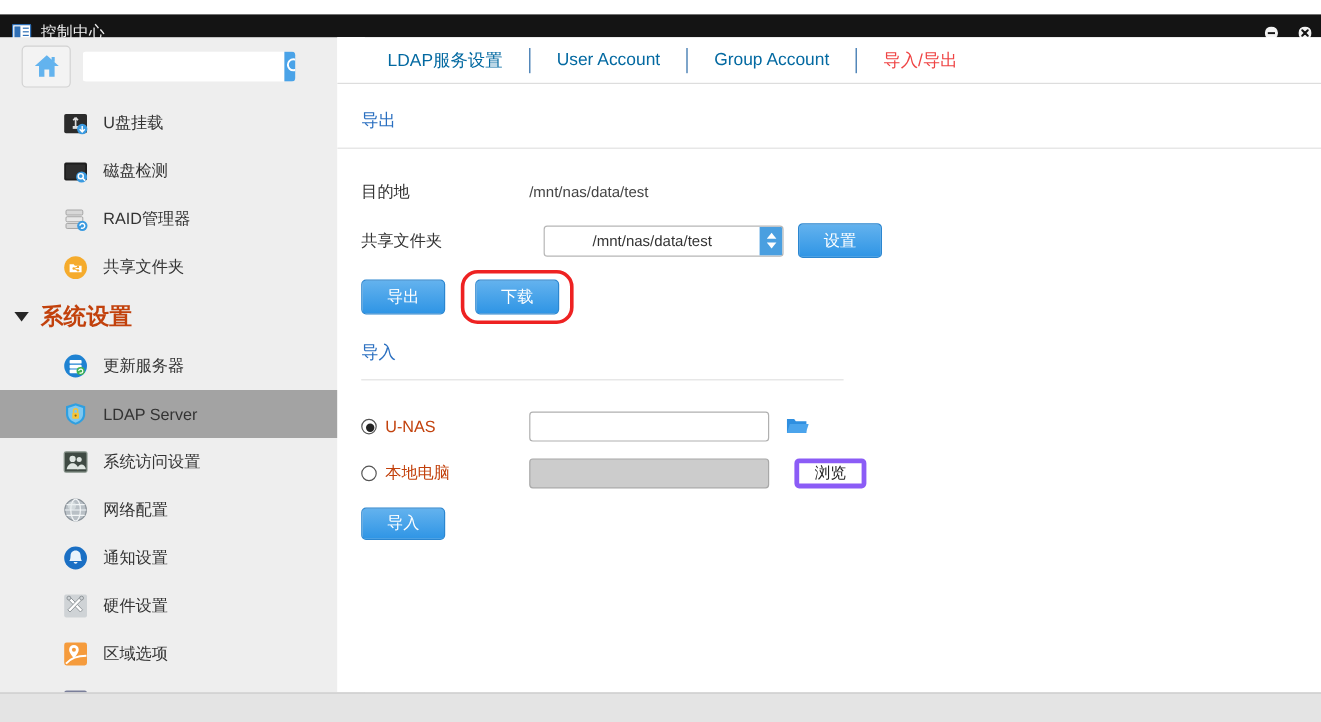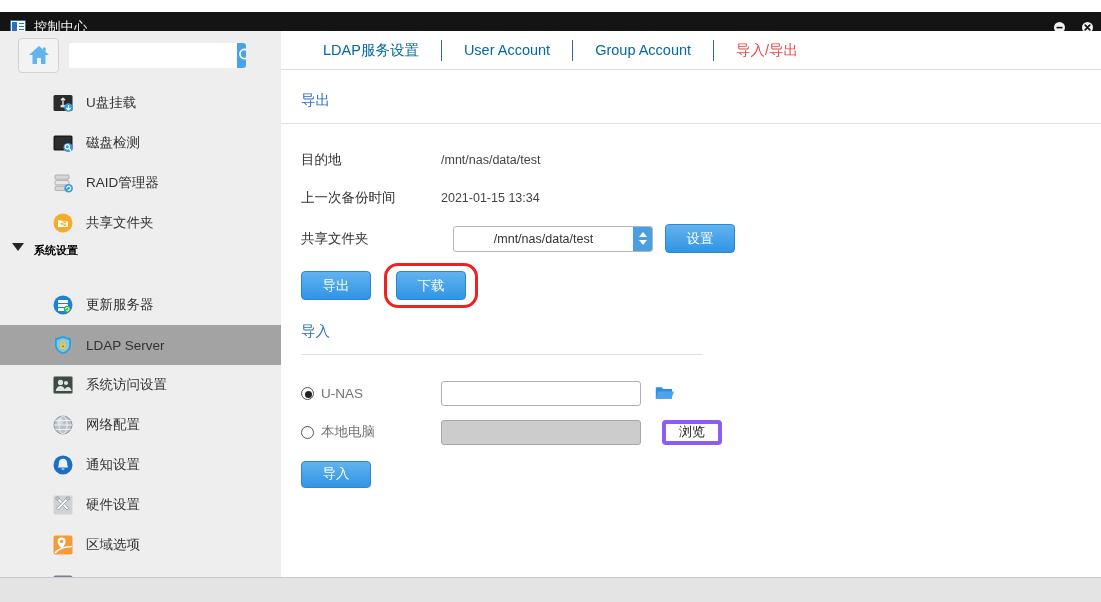--- a/index.html
+++ b/index.html
@@ -125,26 +125,26 @@
   .nav-item.selected {
     background: #a3a3a3;
   }
   .nav-item .ico {
     width: 22px; height: 22px;
     flex: 0 0 auto;
     display: block;
   }
   .nav-group {
     height: 42px;
-    display: flex; align-items: flex-start;
+    display: flex; align-items: center;
     padding-left: 8px;
     gap: 10px;
     font-weight: bold;
-    font-size: 11px;
-    color: #000000;
+    font-size: 19px;
+    color: #c2410c;
     cursor: pointer;
   }
   .caret {
     width: 0; height: 0;
     border-left: 6px solid transparent;
     border-right: 6px solid transparent;
     border-top: 8px solid #262626;
     margin-left: 4px;
   }
 
@@ -276,21 +276,21 @@
     outline: none;
     font-family: inherit;
   }
   .txt-input.disabled {
     background: #cccccc;
     border-color: #a8a8a8;
   }
 
   .radio {
     display: inline-flex; align-items: center; gap: 7px;
-    font-size: 13.5px; color: #737373;
+    font-size: 13.5px; color: #c2410c;
     cursor: pointer;
   }
   .radio-dot {
     width: 13px; height: 13px;
     border: 1px solid #555555;
     border-radius: 50%;
     background: #ffffff;
     position: relative;
     flex: 0 0 auto;
   }
@@ -506,24 +506,20 @@
     <div class="section-title">导出</div>
     <div class="rule rule-full"></div>
 
     <div class="form">
 
       <div class="row" style="margin-top:22px;">
         <div class="lbl">目的地</div>
         <div class="val">/mnt/nas/data/test</div>
       </div>
 
-      <div class="row" style="margin-top:10px;">
-        <div class="lbl">上一次备份时间</div>
-        <div class="val">2021-01-15 13:34</div>
-      </div>
 
       <div class="row" style="margin-top:12px; gap:12px;">
         <div class="lbl">共享文件夹</div>
         <div class="select-wrap">
           <div class="select-val">/mnt/nas/data/test</div>
           <div class="spinner">
             <span class="spin-up"></span>
             <span class="spin-dn"></span>
           </div>
         </div>

